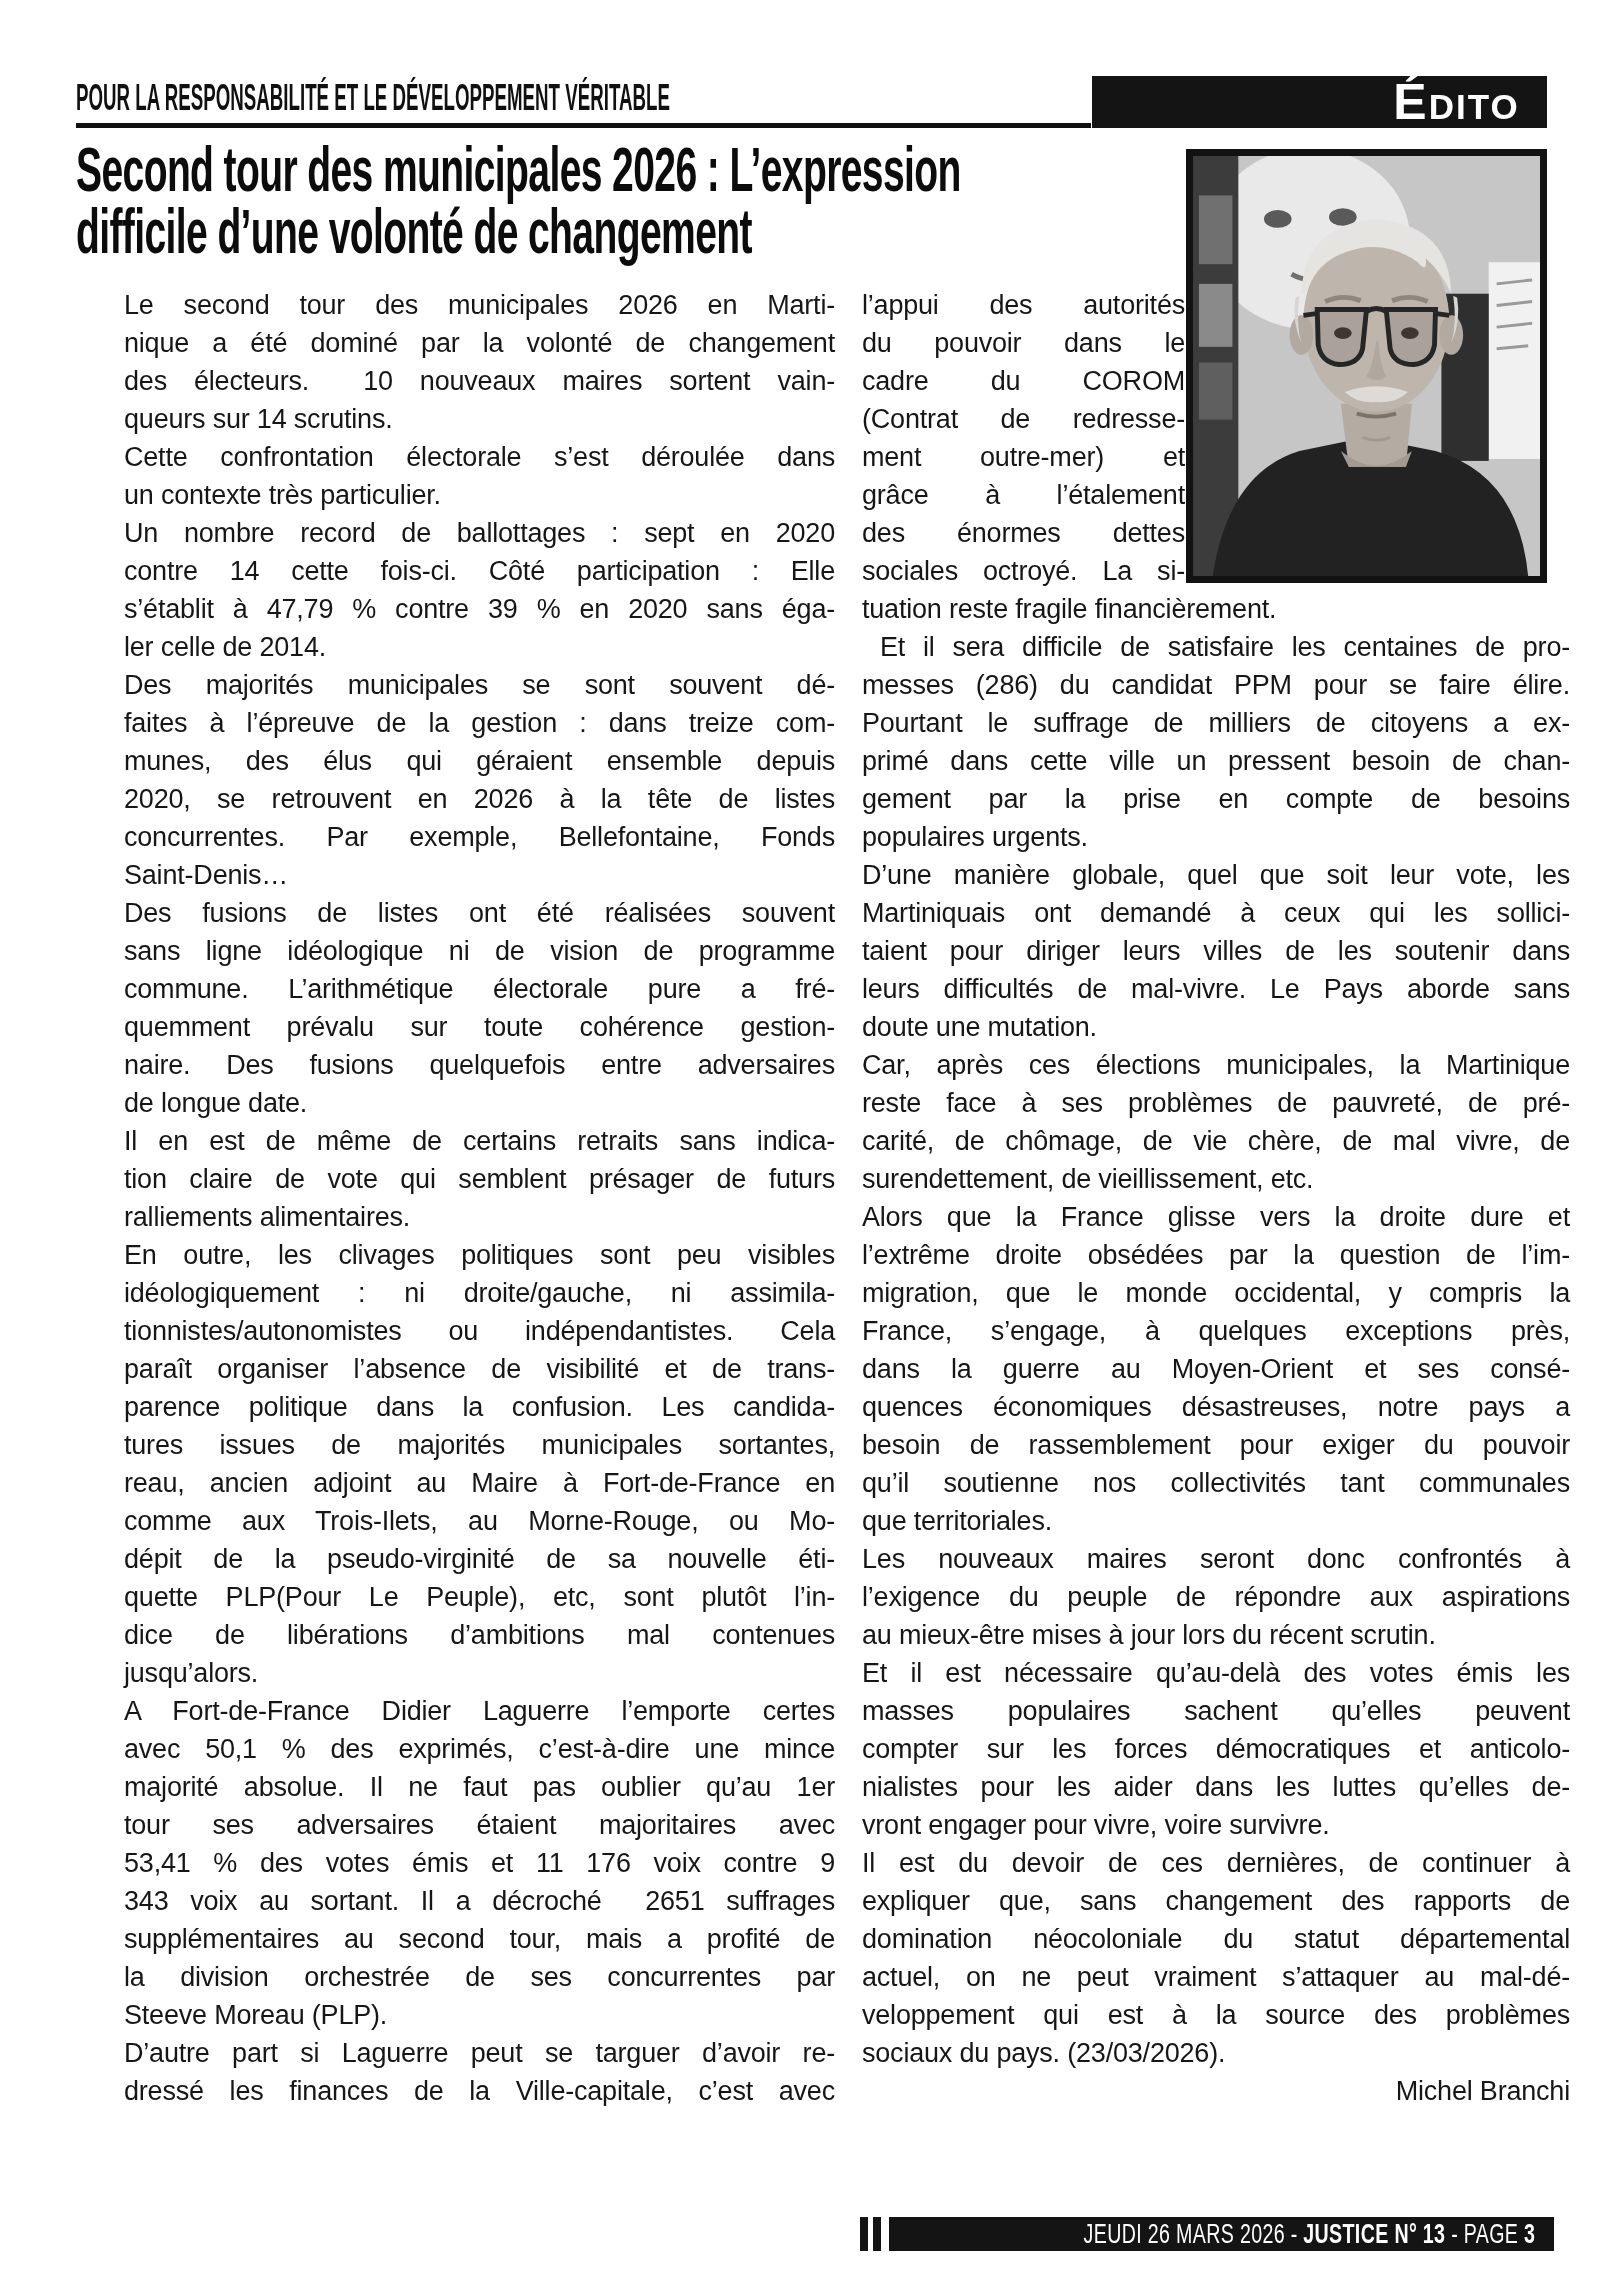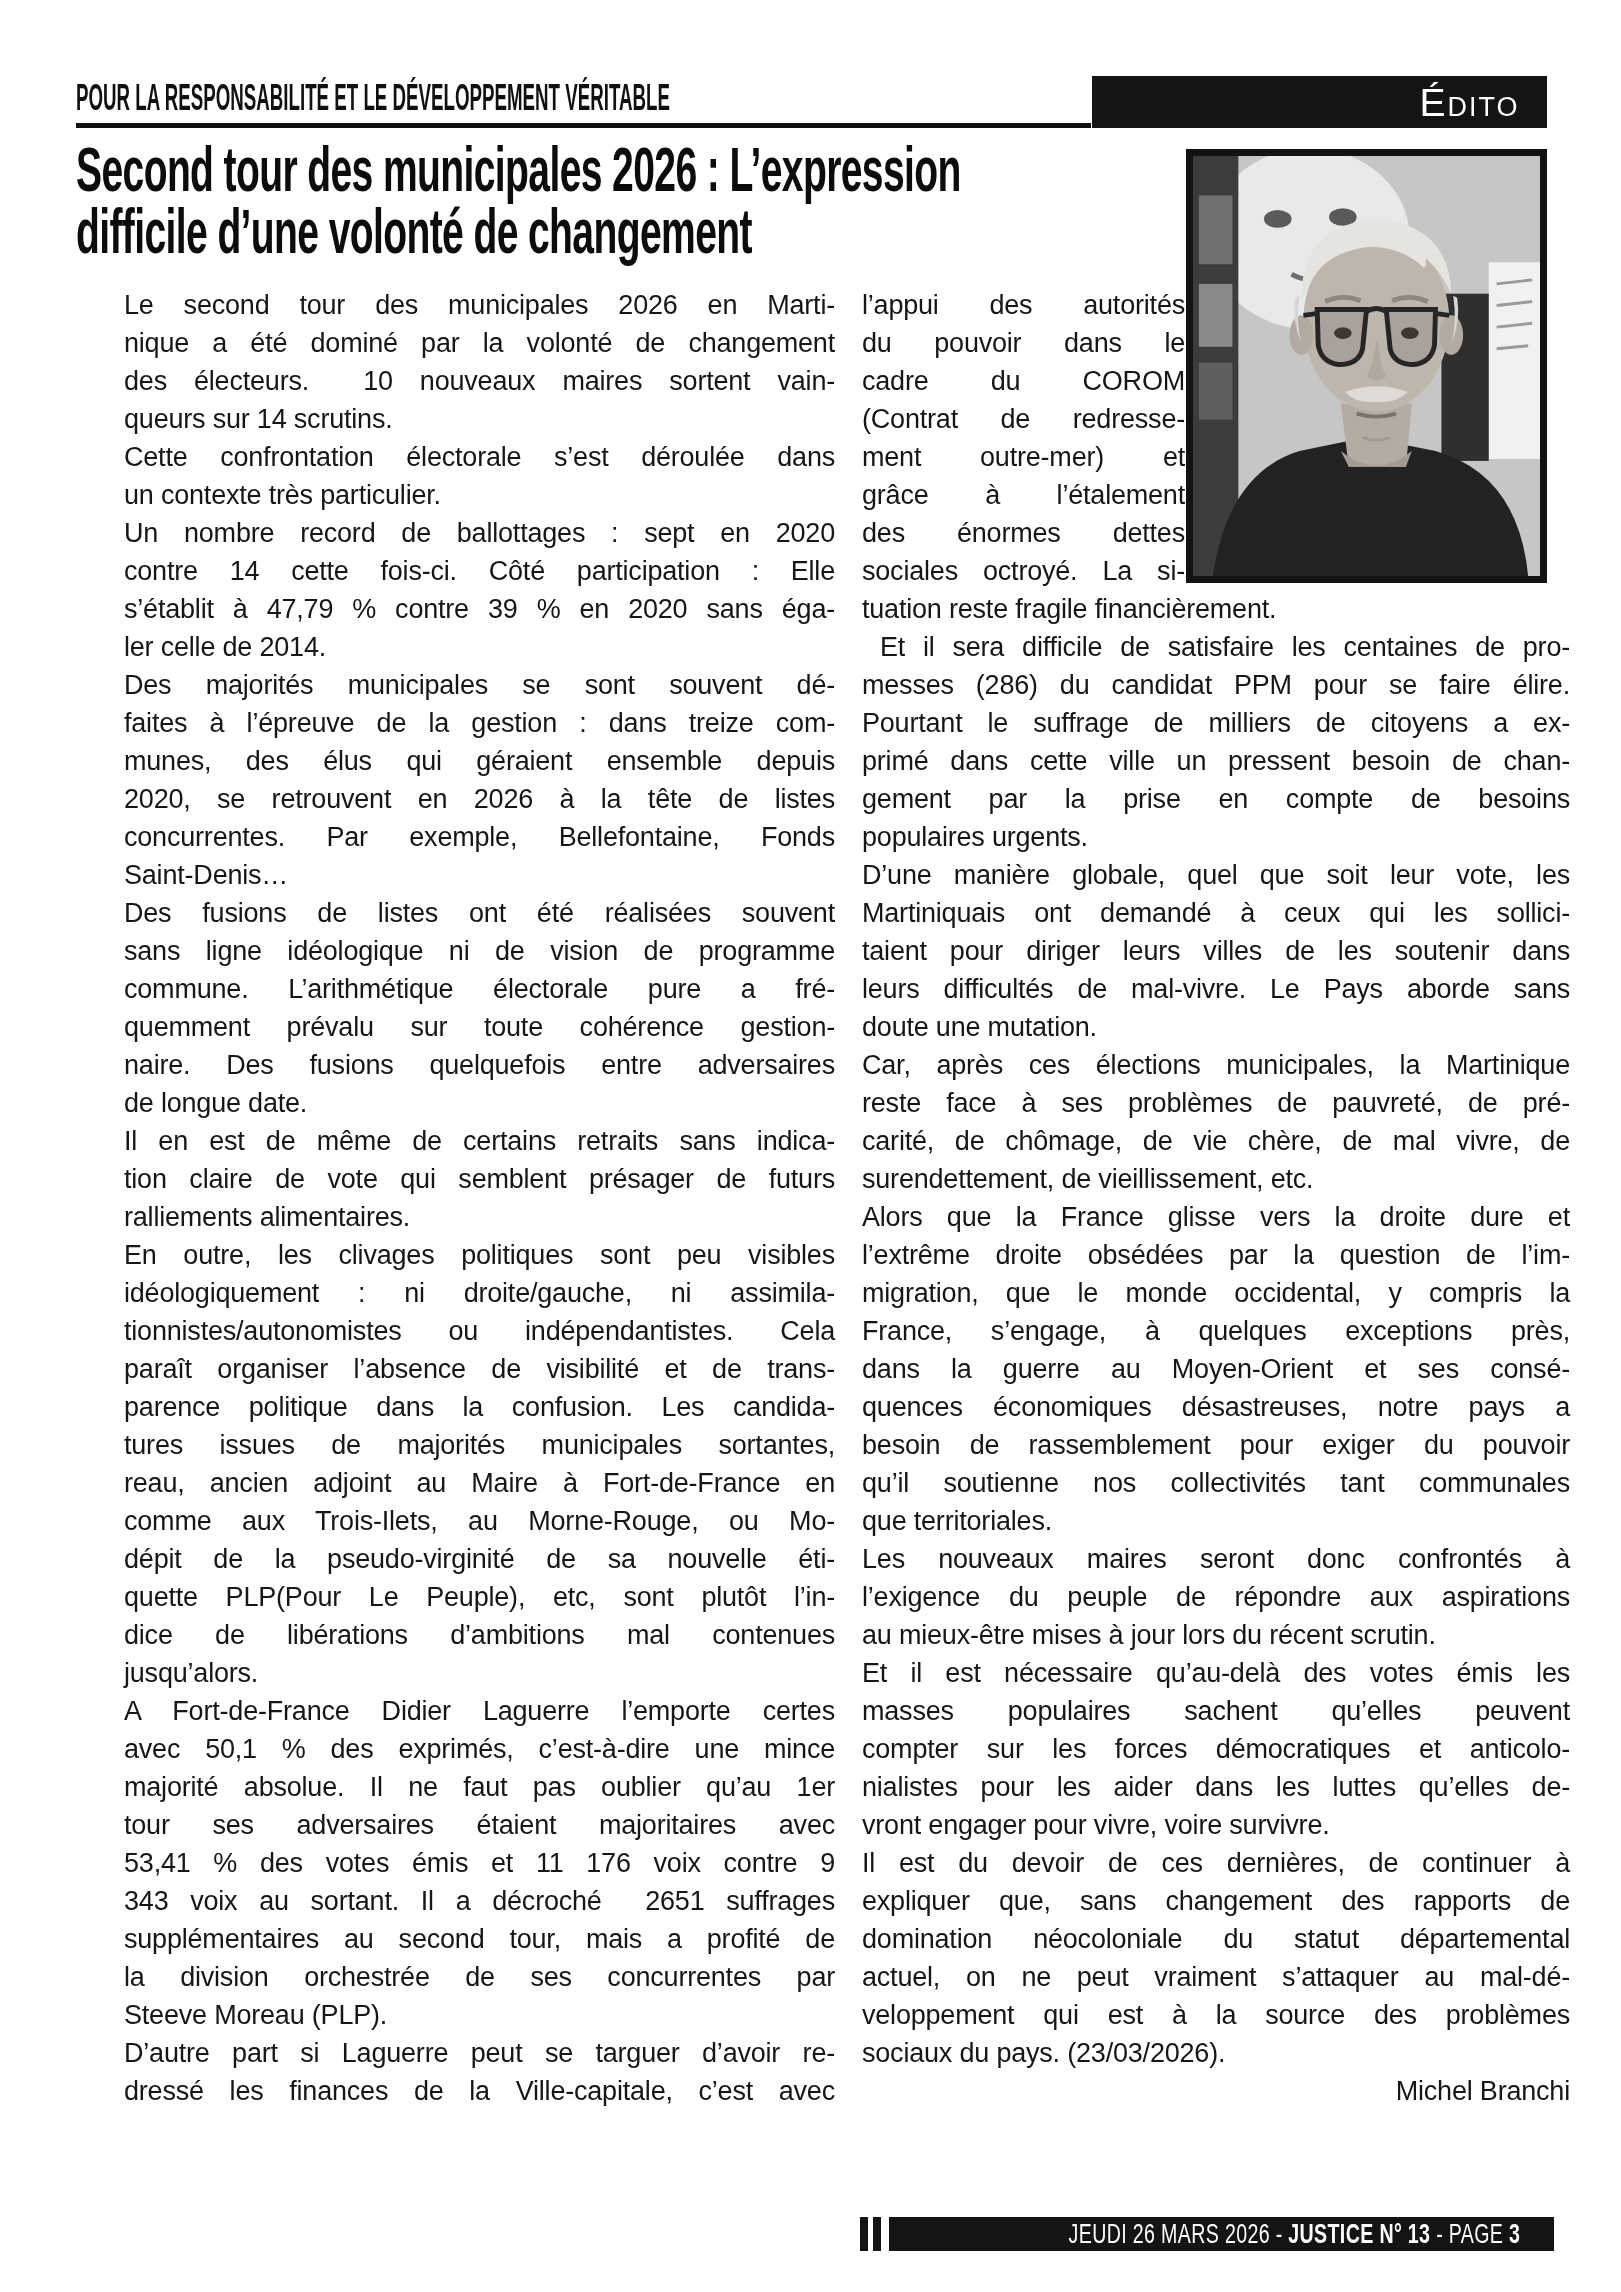--- a/index.html
+++ b/index.html
@@ -4,21 +4,21 @@
 <style>
   html,body{margin:0;padding:0;background:#e9e9e9;}
   .page{position:relative;width:1621px;height:2293px;background:#ffffff;overflow:hidden;
         font-family:"Liberation Sans", sans-serif;color:#141414;}
   
   .tagline{position:absolute;left:76px;top:80px;font-size:36px;font-weight:700;line-height:36px;
            white-space:nowrap;transform:scaleX(0.52);transform-origin:0 0;letter-spacing:0;color:#101010;}
   .rule{position:absolute;left:76px;top:123px;width:1015px;height:4.9px;background:#101010;}
   .edito{position:absolute;left:1092px;top:76px;width:455px;height:52px;background:#141414;
          box-sizing:border-box;display:flex;align-items:center;justify-content:flex-end;padding-right:27.4px;}
-  .edito .lbl{color:#ffffff;font-weight:400;font-size:39px;line-height:39px;
+  .edito .lbl{color:#ffffff;font-weight:700;font-size:50px;line-height:39px;
               font-variant-caps:small-caps;letter-spacing:2px;}
   
   .title{position:absolute;left:76px;top:138px;}
   .title .t{display:block;font-weight:700;font-size:63px;line-height:62px;letter-spacing:-1px;
             white-space:nowrap;transform:scaleX(0.62);transform-origin:0 0;color:#0c0c0c;}
   
   .photo{position:absolute;left:1186px;top:149px;width:361px;height:434px;
          border:7.8px solid #121212;box-sizing:border-box;background:#c4c4c4;}
   .photo svg{display:block;width:100%;height:100%;}
   
@@ -28,21 +28,21 @@
   .narrow{width:323px;}
   .ln{text-align:justify;text-align-last:justify;}
   .ln.pe{text-align-last:left;}
   .ln.sig{text-align:right;text-align-last:right;}
   
   .fdeco{position:absolute;top:2217px;height:34px;background:#141414;}
   .fd1{left:860px;width:7.8px;}
   .fd2{left:873px;width:7.8px;}
   .fd3{left:889px;width:25.5px;}
   .fbar{position:absolute;left:915px;top:2217px;width:639px;height:34px;background:#141414;
-        box-sizing:border-box;display:flex;align-items:center;justify-content:flex-end;padding-right:34px;}
+        box-sizing:border-box;display:flex;align-items:center;justify-content:flex-end;padding-right:19px;}
   .fbar .ftxt{color:#ffffff;font-size:28px;line-height:28px;white-space:nowrap;
               transform:scaleX(0.70);transform-origin:100% 50%;letter-spacing:0.5px;}
   .fbar .ftxt .b{font-weight:700;}
 </style>
 </head>
 <body>
 
 <div class="page">
 
   <div class="tagline">POUR LA RESPONSABILITÉ ET LE DÉVELOPPEMENT VÉRITABLE</div>

